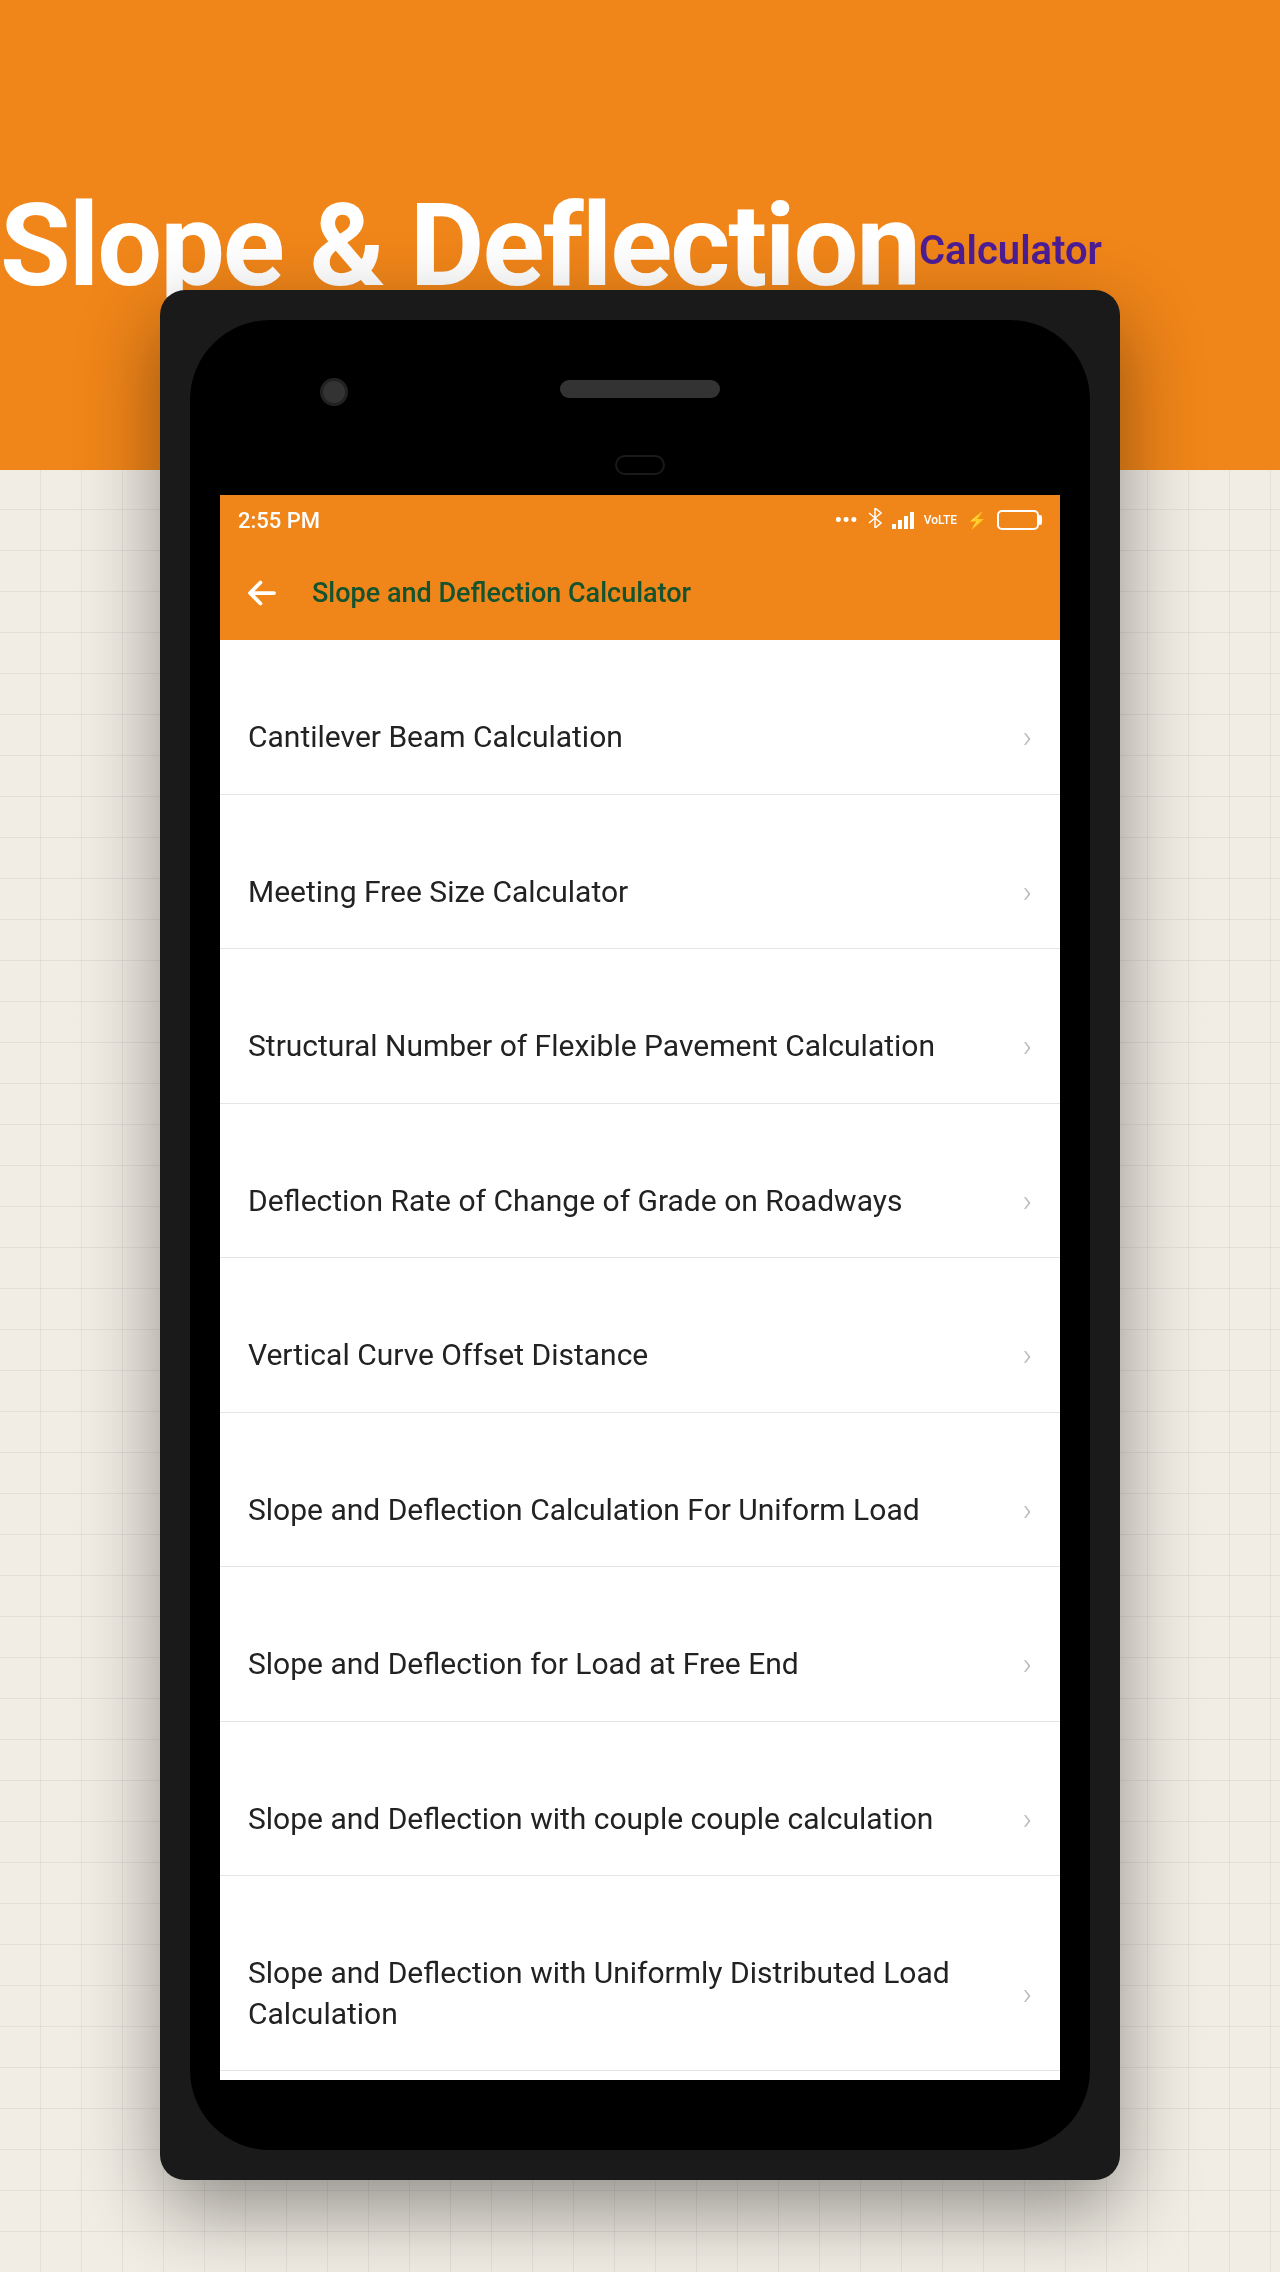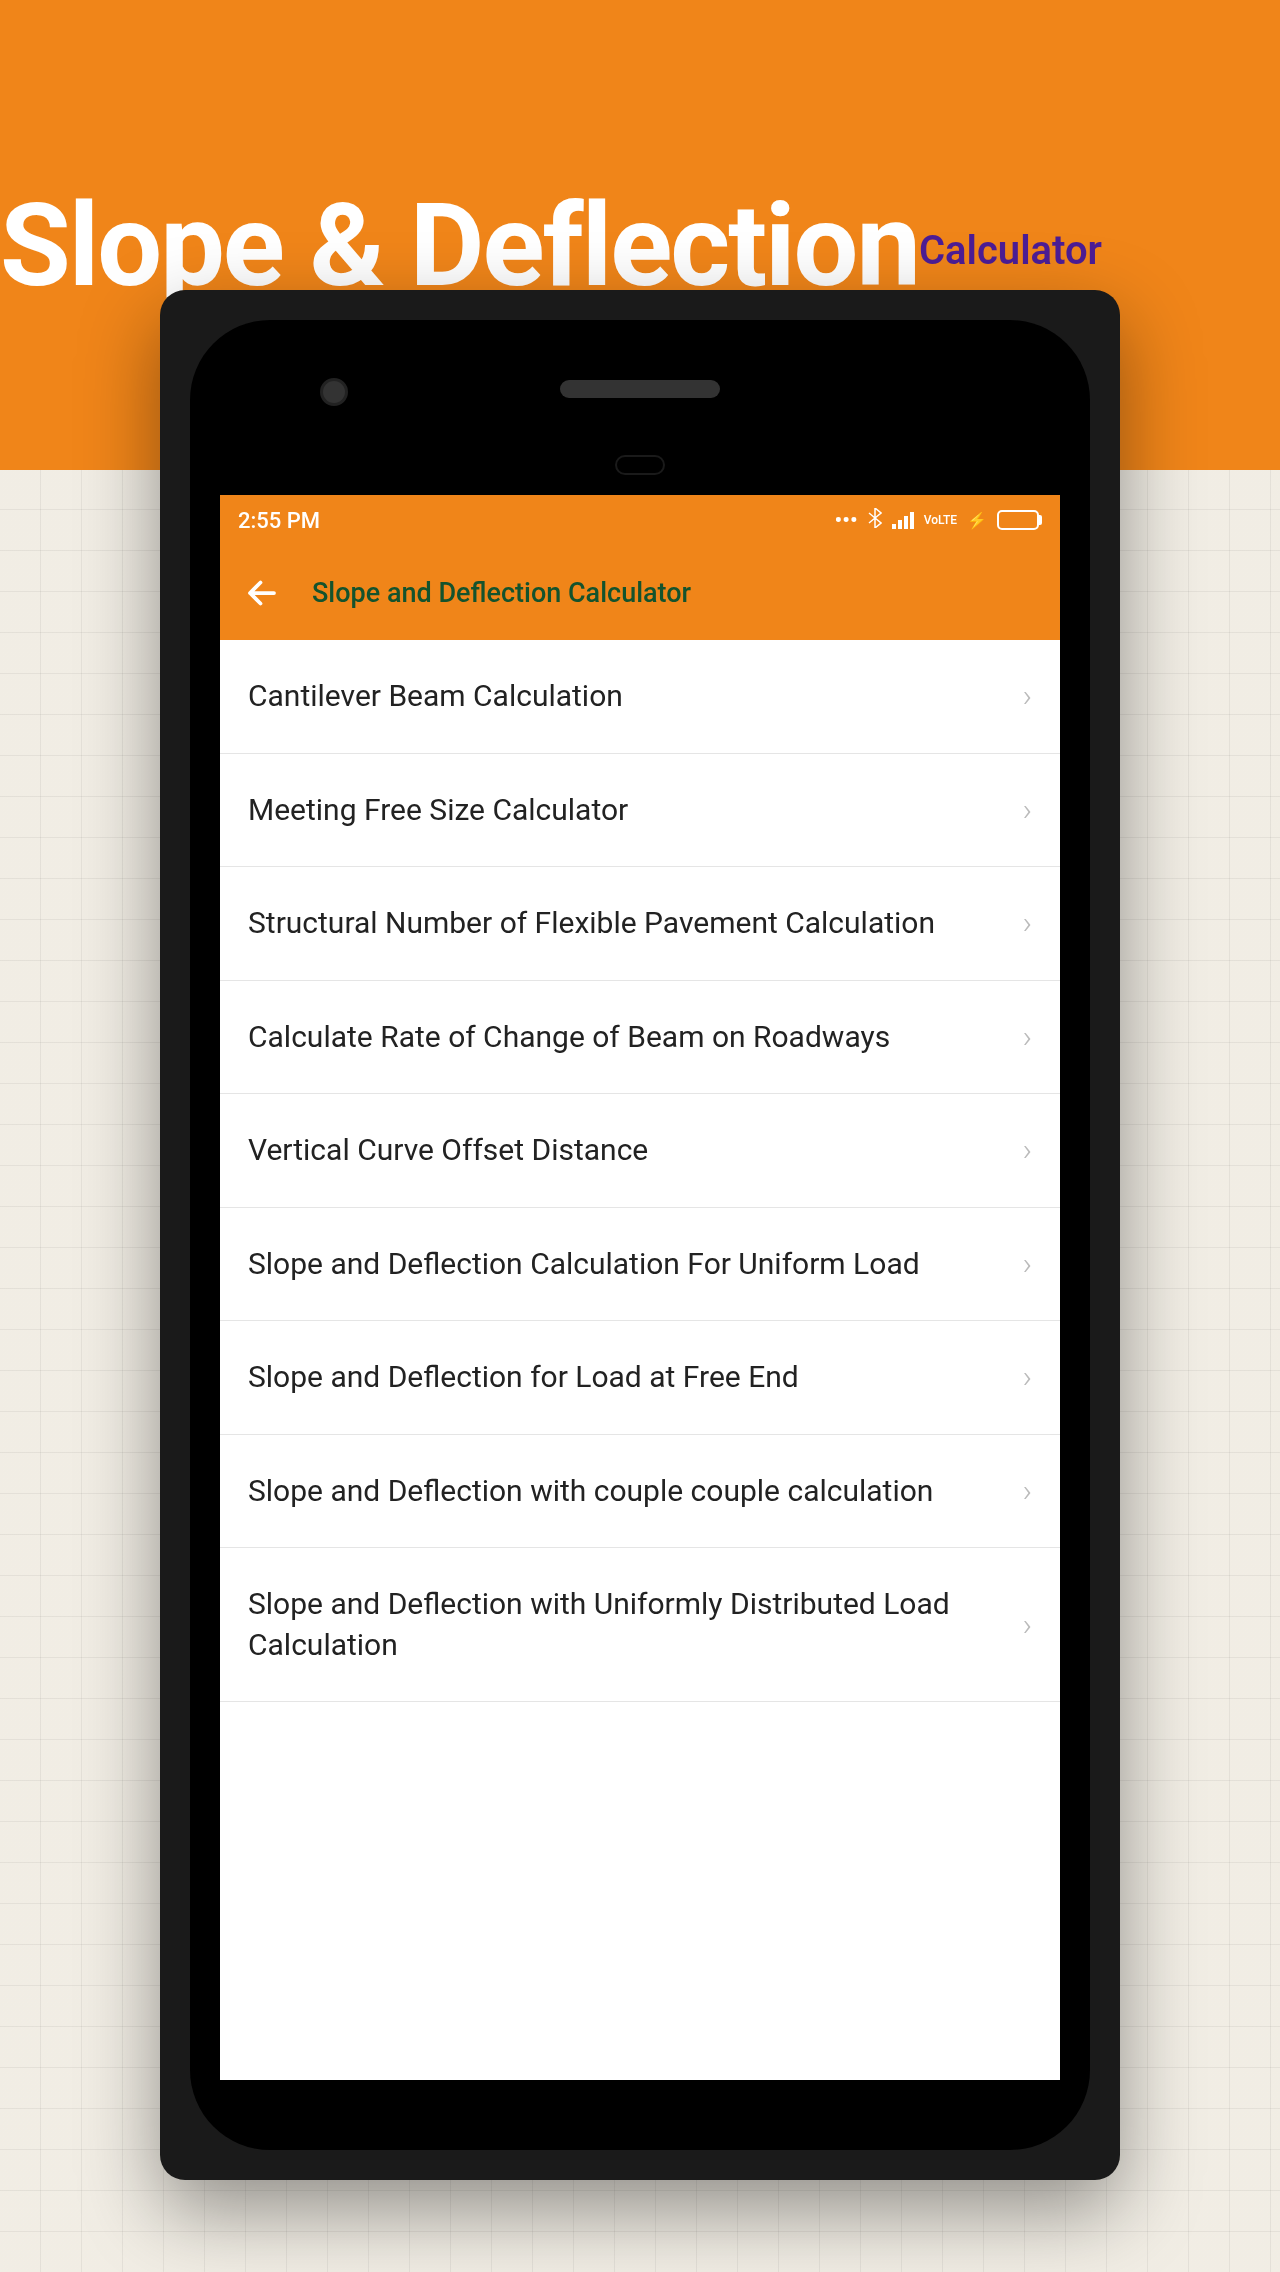--- a/index.html
+++ b/index.html
@@ -202,20 +202,21 @@
       background: #fff;
     }
     
     .list-item {
       display: flex;
       align-items: center;
       justify-content: space-between;
       padding: 36px 28px;
       border-bottom: 1px solid #e5e5e5;
       cursor: pointer;
+      margin-top: 41px;
     }
     
     .list-item-text {
       color: #222;
       font-size: 30px;
       font-weight: 400;
       line-height: 1.35;
       flex: 1;
       padding-right: 20px;
     }
@@ -298,21 +299,21 @@
         </div>
         <div class="list-item">
           <span class="list-item-text">Meeting Free Size Calculator</span>
           <span class="chevron">›</span>
         </div>
         <div class="list-item">
           <span class="list-item-text">Structural Number of Flexible Pavement Calculation</span>
           <span class="chevron">›</span>
         </div>
         <div class="list-item">
-          <span class="list-item-text">Calculate Rate of Change of Beam on Roadways</span>
+          <span class="list-item-text">Deflection Rate of Change of Grade on Roadways</span>
           <span class="chevron">›</span>
         </div>
         <div class="list-item">
           <span class="list-item-text">Vertical Curve Offset Distance</span>
           <span class="chevron">›</span>
         </div>
         <div class="list-item">
           <span class="list-item-text">Slope and Deflection Calculation For Uniform Load</span>
           <span class="chevron">›</span>
         </div>

